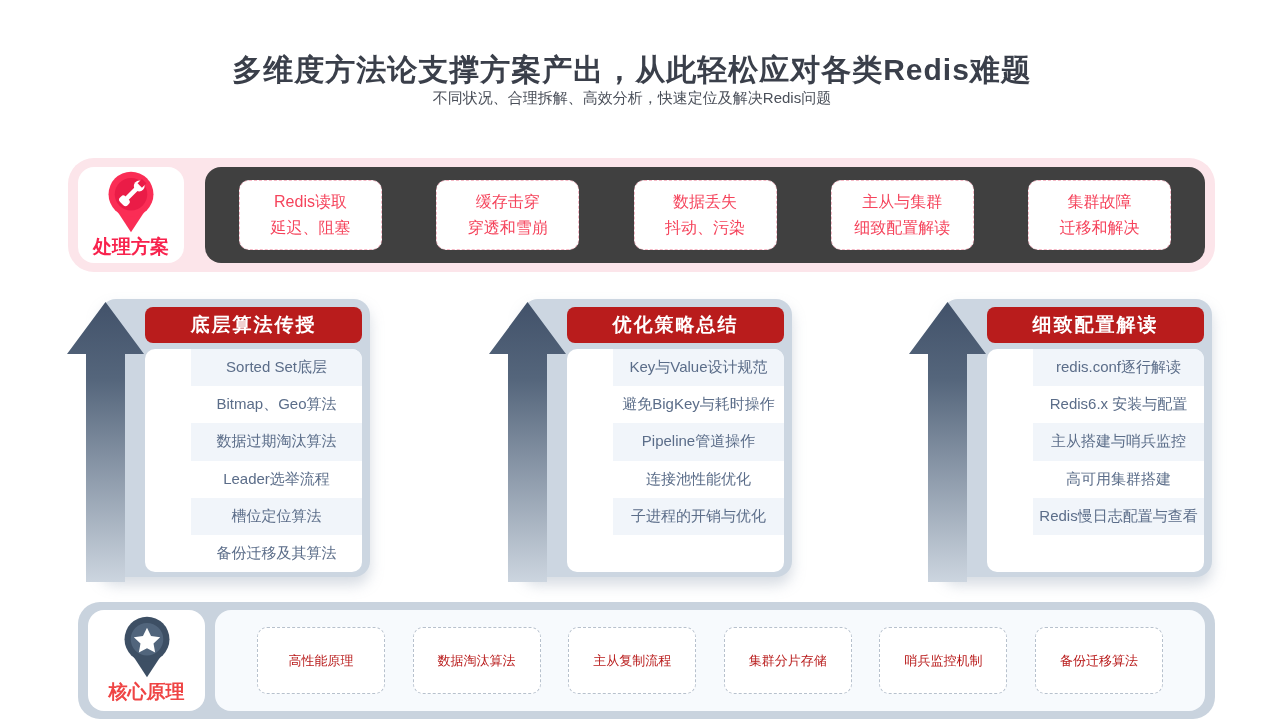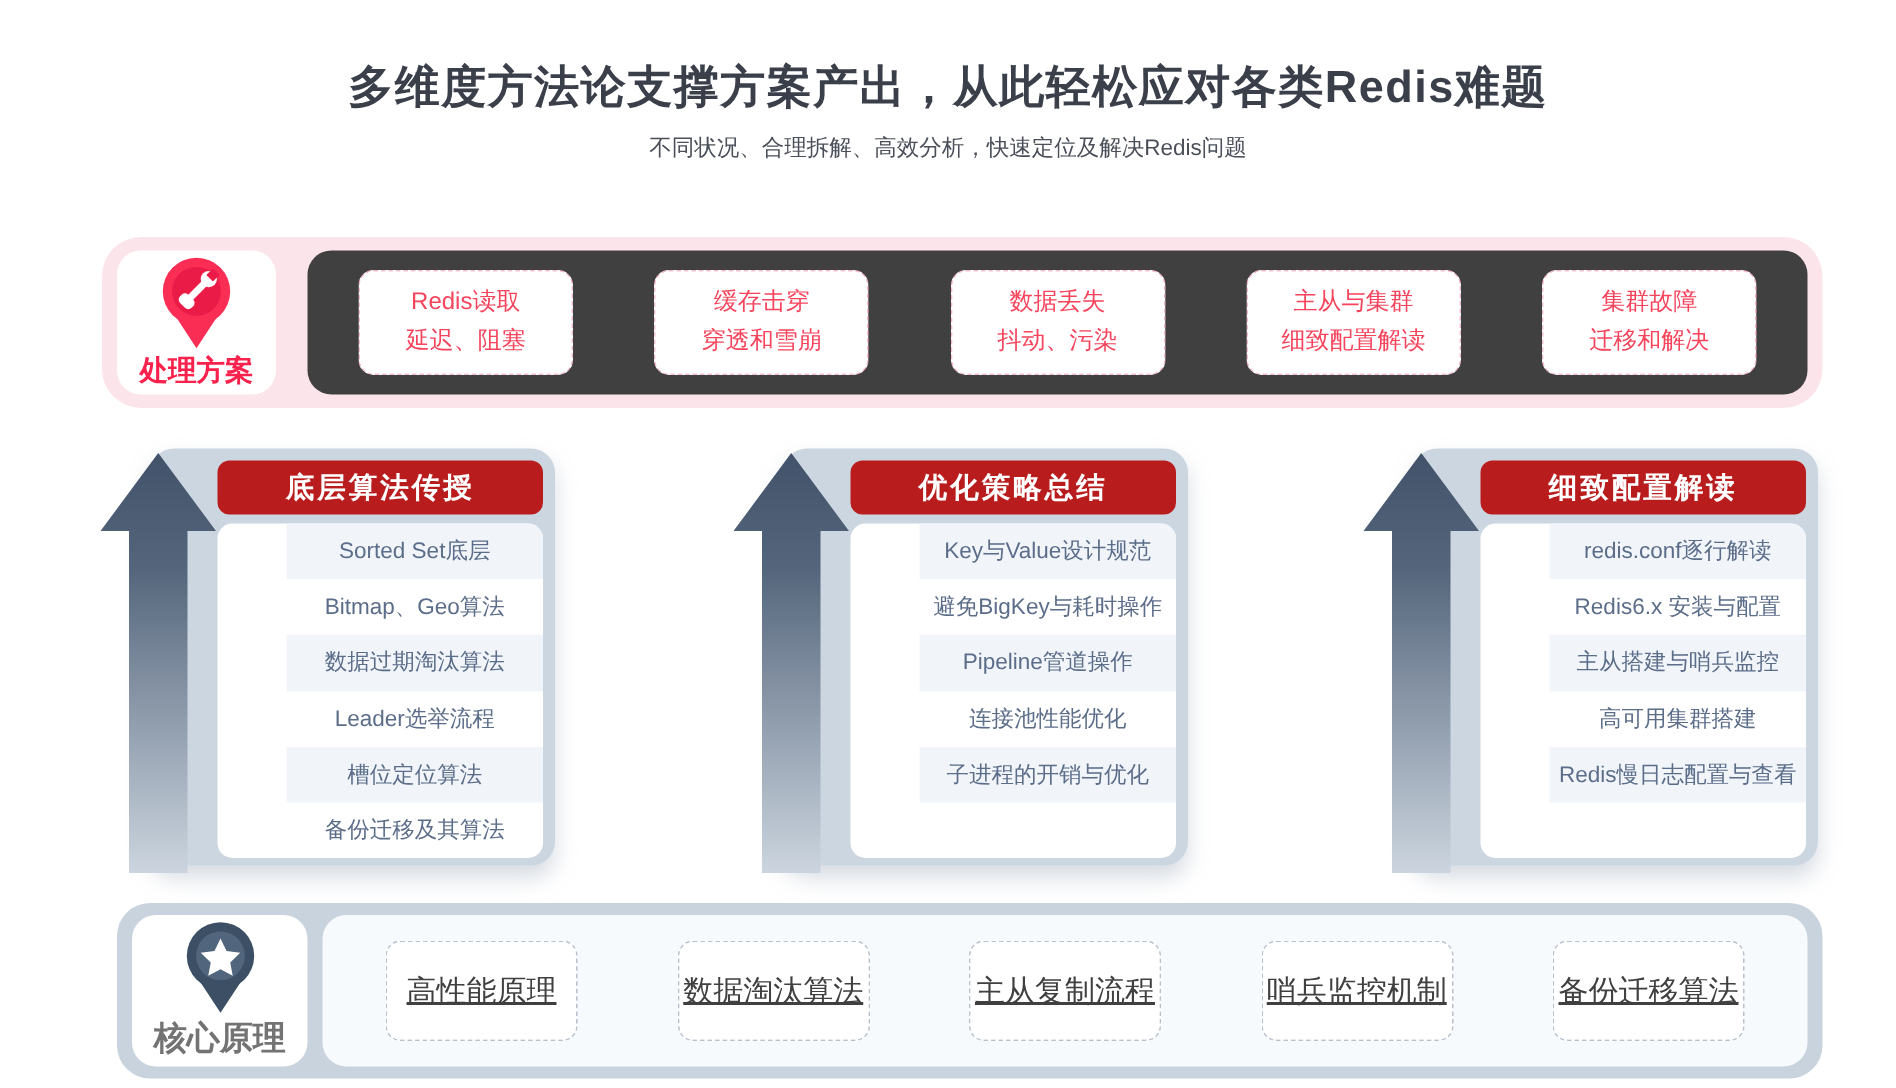--- a/index.html
+++ b/index.html
@@ -1,21 +1,21 @@
 <!DOCTYPE html>
 <html><head>
 <meta charset="utf-8">
 <style>
   * { box-sizing: border-box; }
   html,body { margin:0; padding:0; background:#ffffff; }
   body { width:1264px; height:725px; font-family:"Liberation Sans","DejaVu Sans",sans-serif; }
   .page { position:relative; width:1264px; height:725px; overflow:hidden; background:#fff; }
 
   
-  .title { position:absolute; top:38px; left:0; width:100%; text-align:center;
+  .title { position:absolute; top:50px; left:0; width:100%; text-align:center;
            font-size:30px; font-weight:bold; color:#3a3f4a; letter-spacing:1px; }
   .subtitle { position:absolute; top:89px; left:0; width:100%; text-align:center;
               font-size:15px; color:#4a4f59; }
 
   
   .band-pink { position:absolute; left:68px; top:158px; width:1147px; height:114px;
                background:#fce5ea; border-radius:26px; }
   .label-card { position:absolute; left:10px; top:9px; width:106px; height:96px;
                 background:#fff; border-radius:16px; display:flex; flex-direction:column;
                 align-items:center; justify-content:center; }
@@ -41,27 +41,27 @@
               background:#fff; border-radius:10px; overflow:hidden;
               display:flex; flex-direction:column;padding-left:46px; }
   .col-row { flex:1; display:flex; align-items:center; justify-content:center;
              font-size:15px; color:#5b6d89; }
   .col-row:nth-child(odd) { background:#f1f5fa; }
 
   
   .band-blue { position:absolute; left:78px; top:602px; width:1137px; height:117px;
                background:#c9d3de; border-radius:22px; }
   .band-blue .label-card { left:10px; top:8px; width:117px; height:101px; }
-  .label-slate { font-size:22px; font-weight:bold; color:#737373; margin-top:1px; }
+  .label-slate { font-size:19px; font-weight:bold; color:#ef4444; margin-top:1px; }
   .panel-blue { position:absolute; left:137px; top:8px; width:990px; height:101px;
                 background:#f7fafd; border-radius:16px; display:flex; align-items:center;
                 justify-content:space-between; padding:0 42px; }
   .tag-blue { width:128px; height:67px; background:#fff; border:1px dashed #b7c1cd;
               border-radius:10px; display:flex; align-items:center; justify-content:center;
-              color:#404040; font-size:20px;text-decoration:underline; }
+              color:#b91c1c; font-size:13px; }
   .hidden-defs { position:absolute; width:0; height:0; }
 </style>
 </head>
 <body>
 
 <svg class="hidden-defs" aria-hidden="true">
   <defs>
     <linearGradient id="arrow-grad" x1="0" y1="0" x2="0" y2="1">
       <stop offset="0" stop-color="#42526a"></stop>
       <stop offset="0.28" stop-color="#55667c"></stop>
@@ -166,18 +166,19 @@
         <circle cx="32" cy="30" r="29" fill="#3d4f64"></circle>
         <circle cx="32" cy="30" r="21" fill="#51657c"></circle>
         <path d="M32 15 L37.2 25.8 L49 27.4 L40.4 35.6 L42.5 47.2 L32 41.6 L21.5 47.2 L23.6 35.6 L15 27.4 L26.8 25.8 Z" fill="#ffffff"></path>
       </svg>
       <div class="label-slate">核心原理</div>
     </div>
     <div class="panel-blue">
       <div class="tag-blue">高性能原理</div>
       <div class="tag-blue">数据淘汰算法</div>
       <div class="tag-blue">主从复制流程</div>
+      <div class="tag-blue">集群分片存储</div>
       <div class="tag-blue">哨兵监控机制</div>
       <div class="tag-blue">备份迁移算法</div>
     </div>
   </div>
 
 </div>
 
 </body></html>

